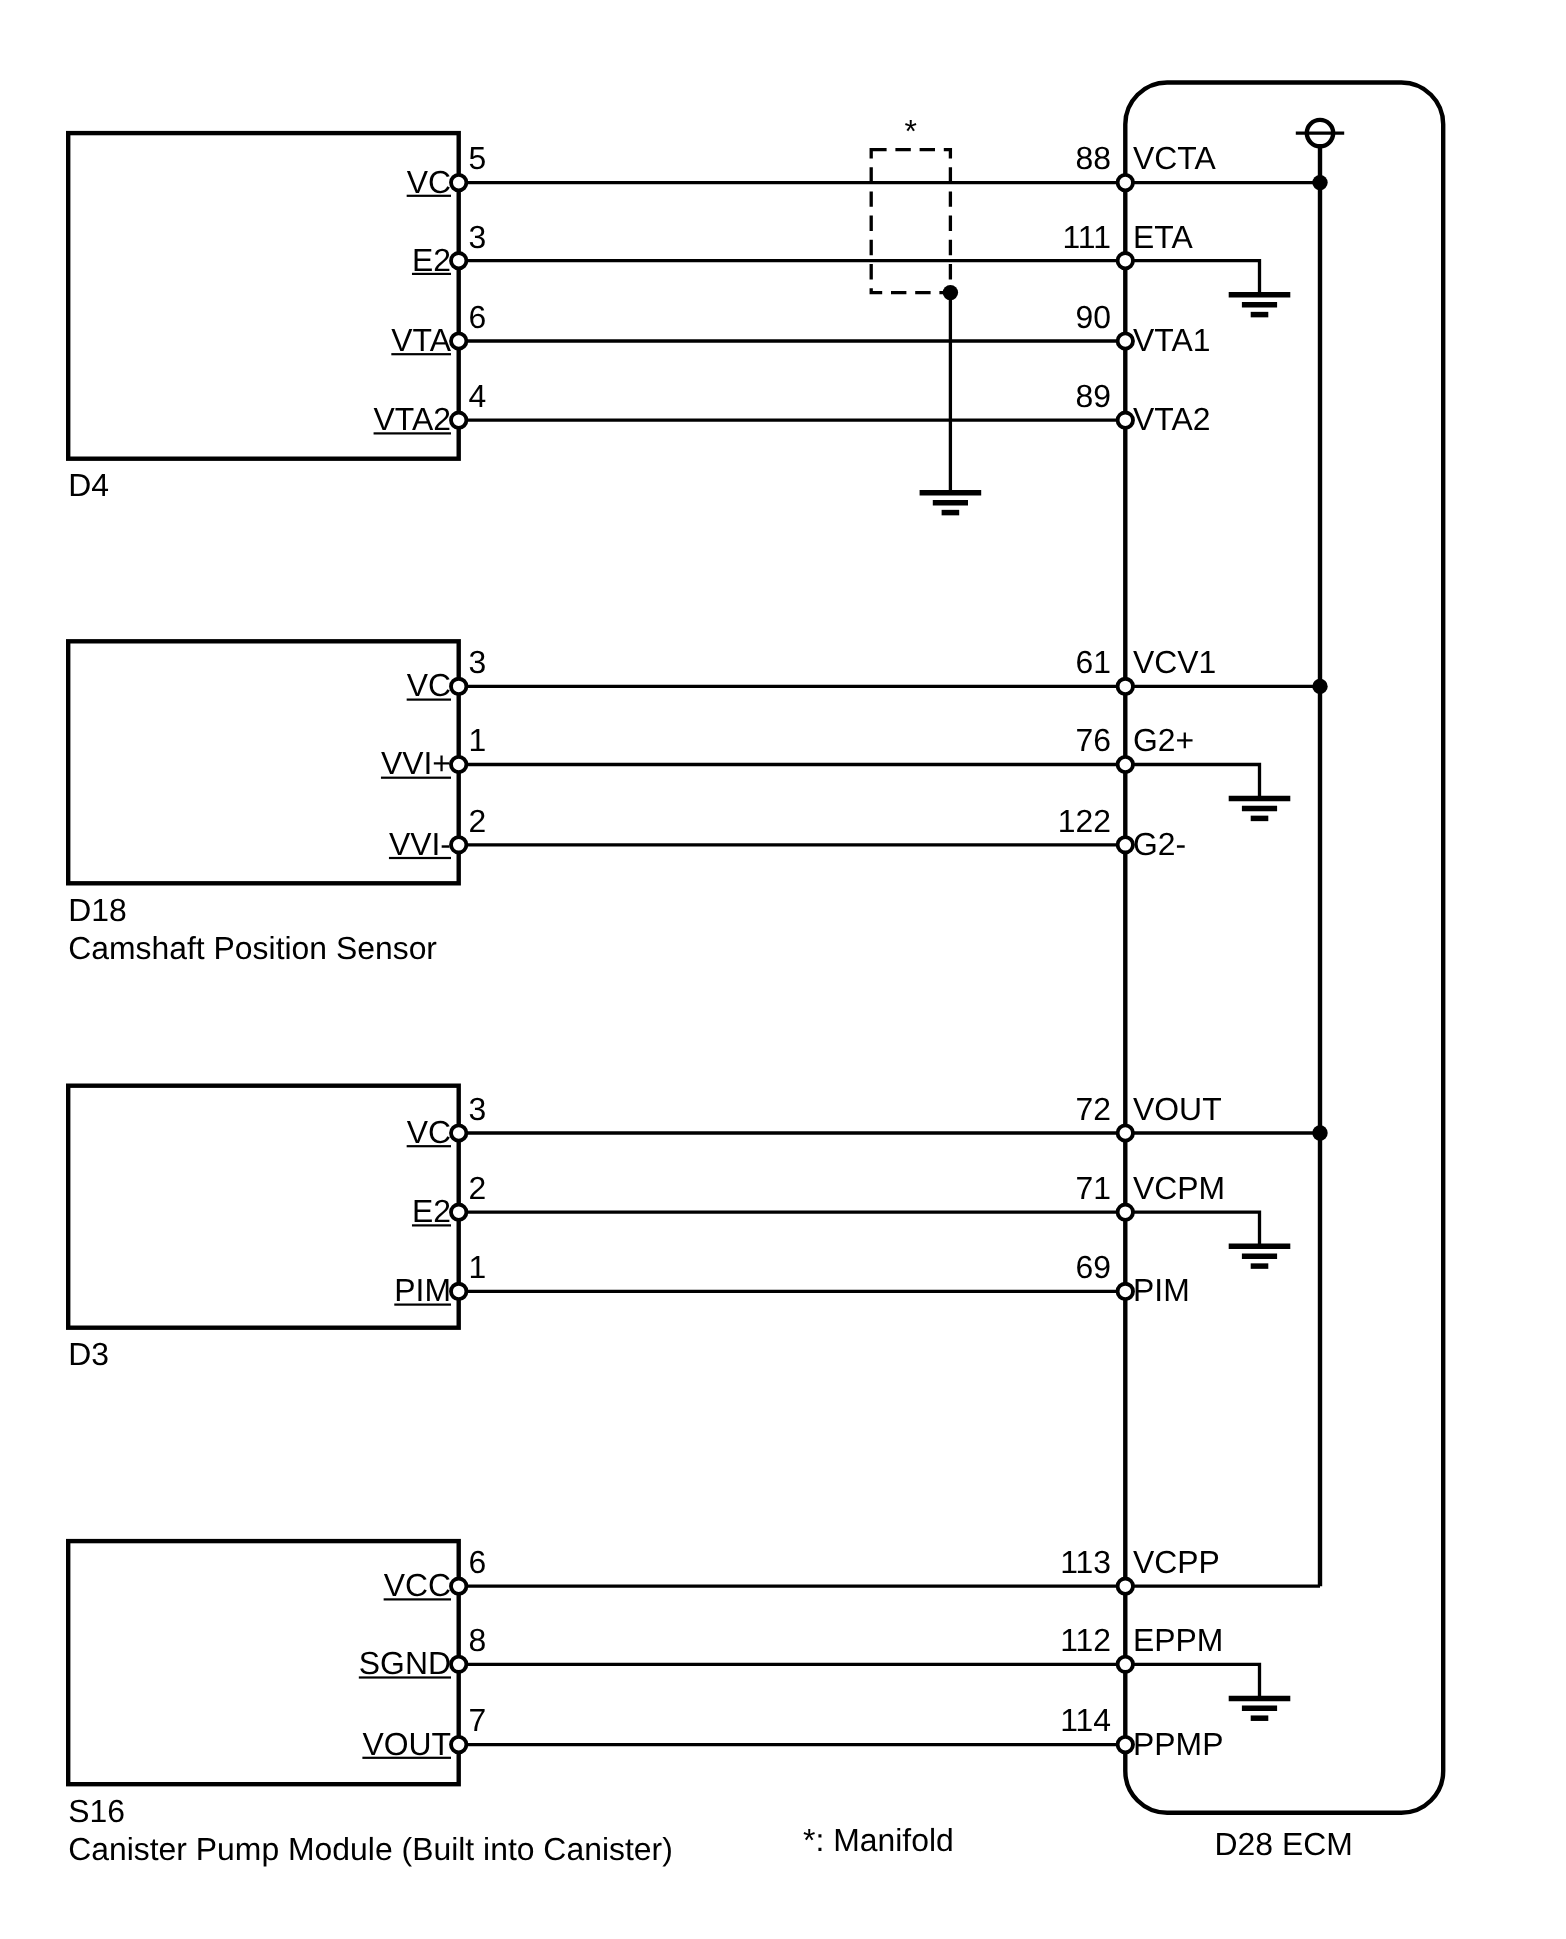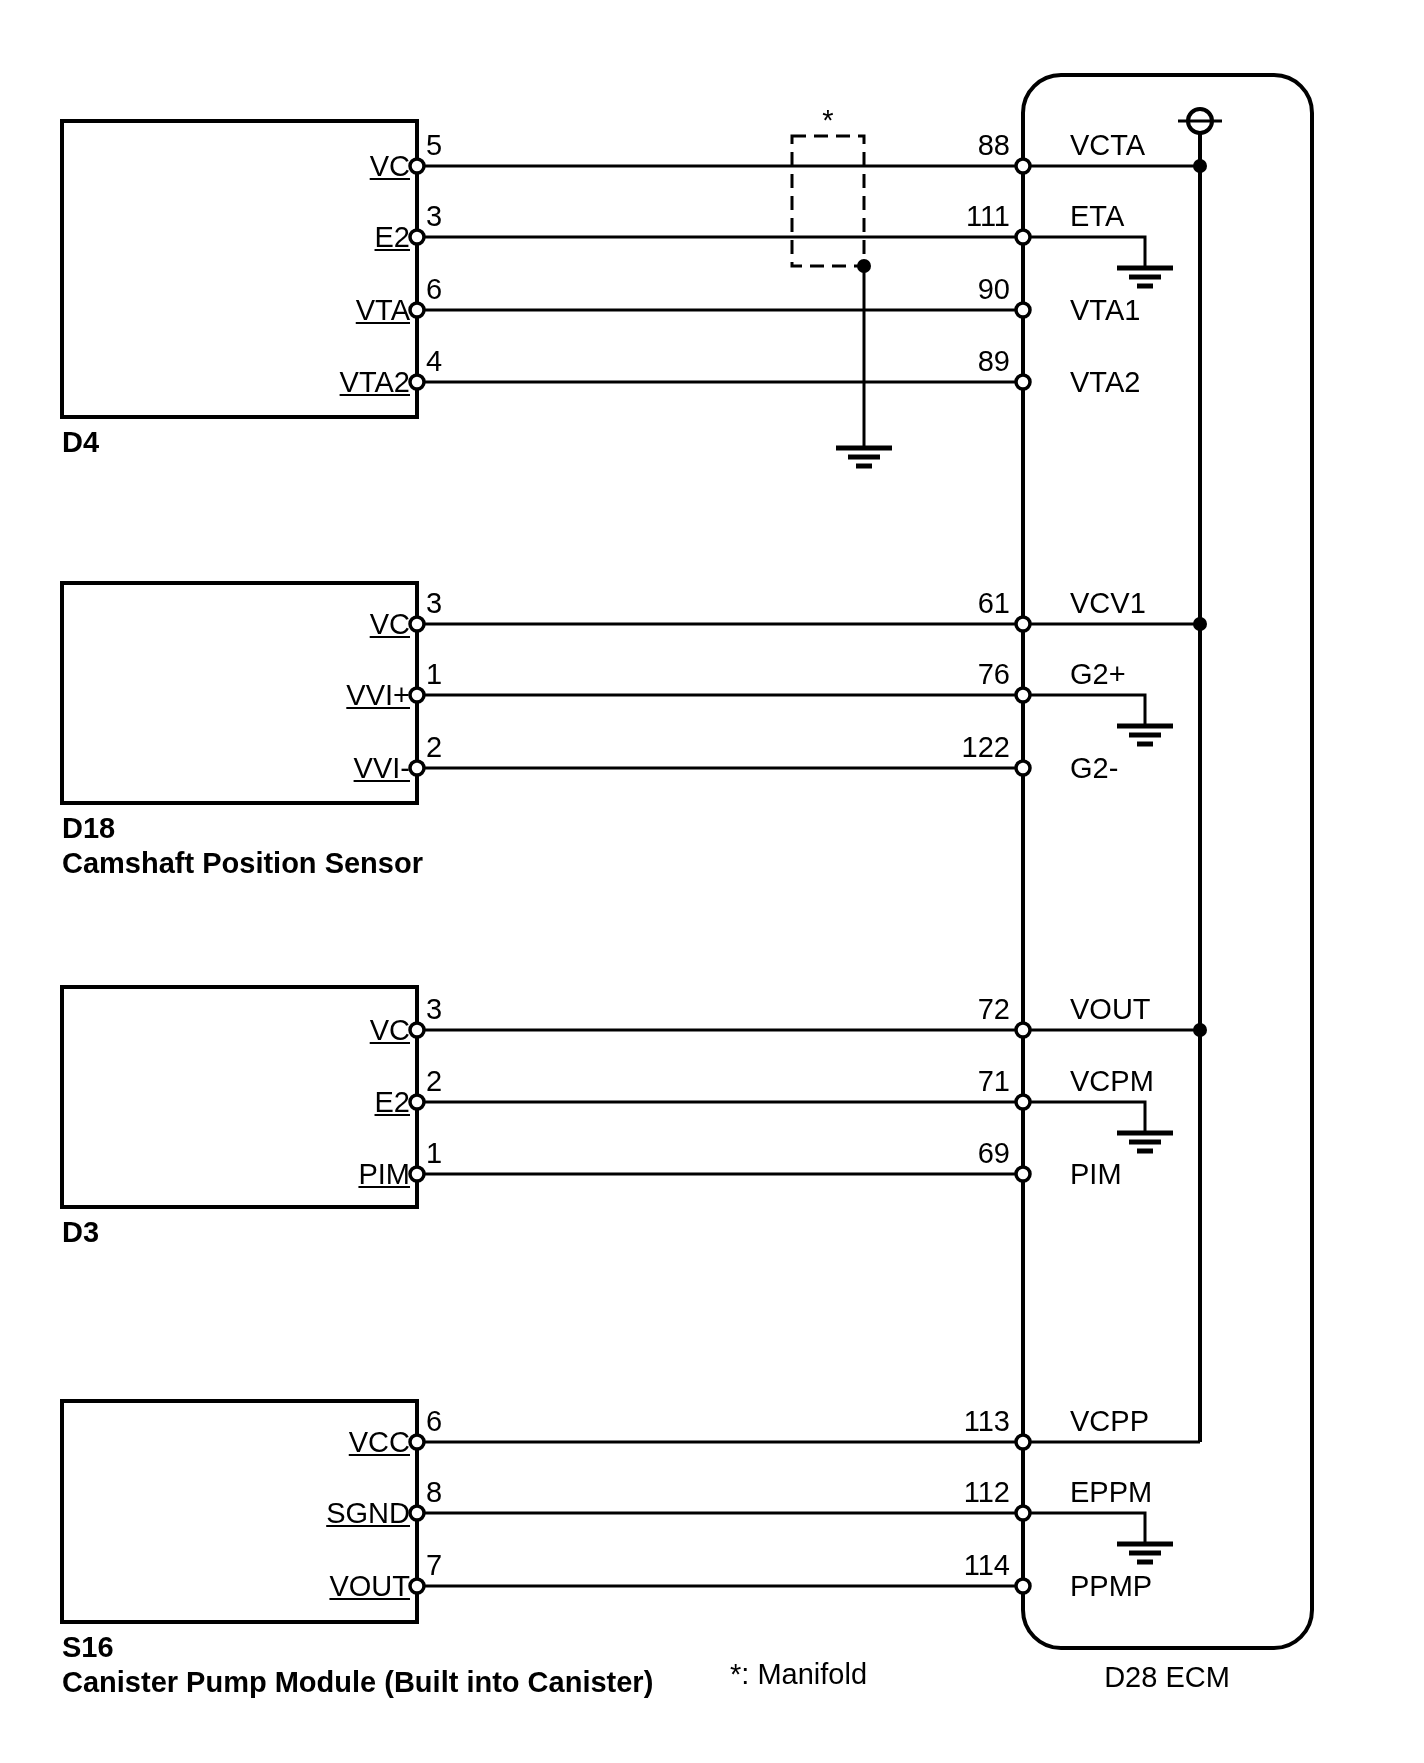--- a/index.html
+++ b/index.html
@@ -13,24 +13,24 @@
     overflow:hidden;
   }
   .canvas svg{position:absolute;left:0;top:0;}
   .t{
     position:absolute;
     font-size:29px;
     line-height:34px;
     white-space:nowrap;
   }
   .num-e{left:840px;width:170px;text-align:right;}
-  .lab-e{left:1030px;margin-left:40px;}
+  .lab-e{left:1030px;}
   .lab-s{left:180px;width:230px;text-align:right;text-decoration:underline;}
   .num-s{left:426px;}
-  .boxlab{left:62px;font-weight:bold;}
+  .boxlab{left:62px;}
   .center{text-align:center;}
 </style>
 </head>
 <body>
 
 <div class="canvas">
 
   <svg width="1424" height="1763" viewBox="0 0 1424 1763" fill="none" stroke="#000000">
 
     <g>

